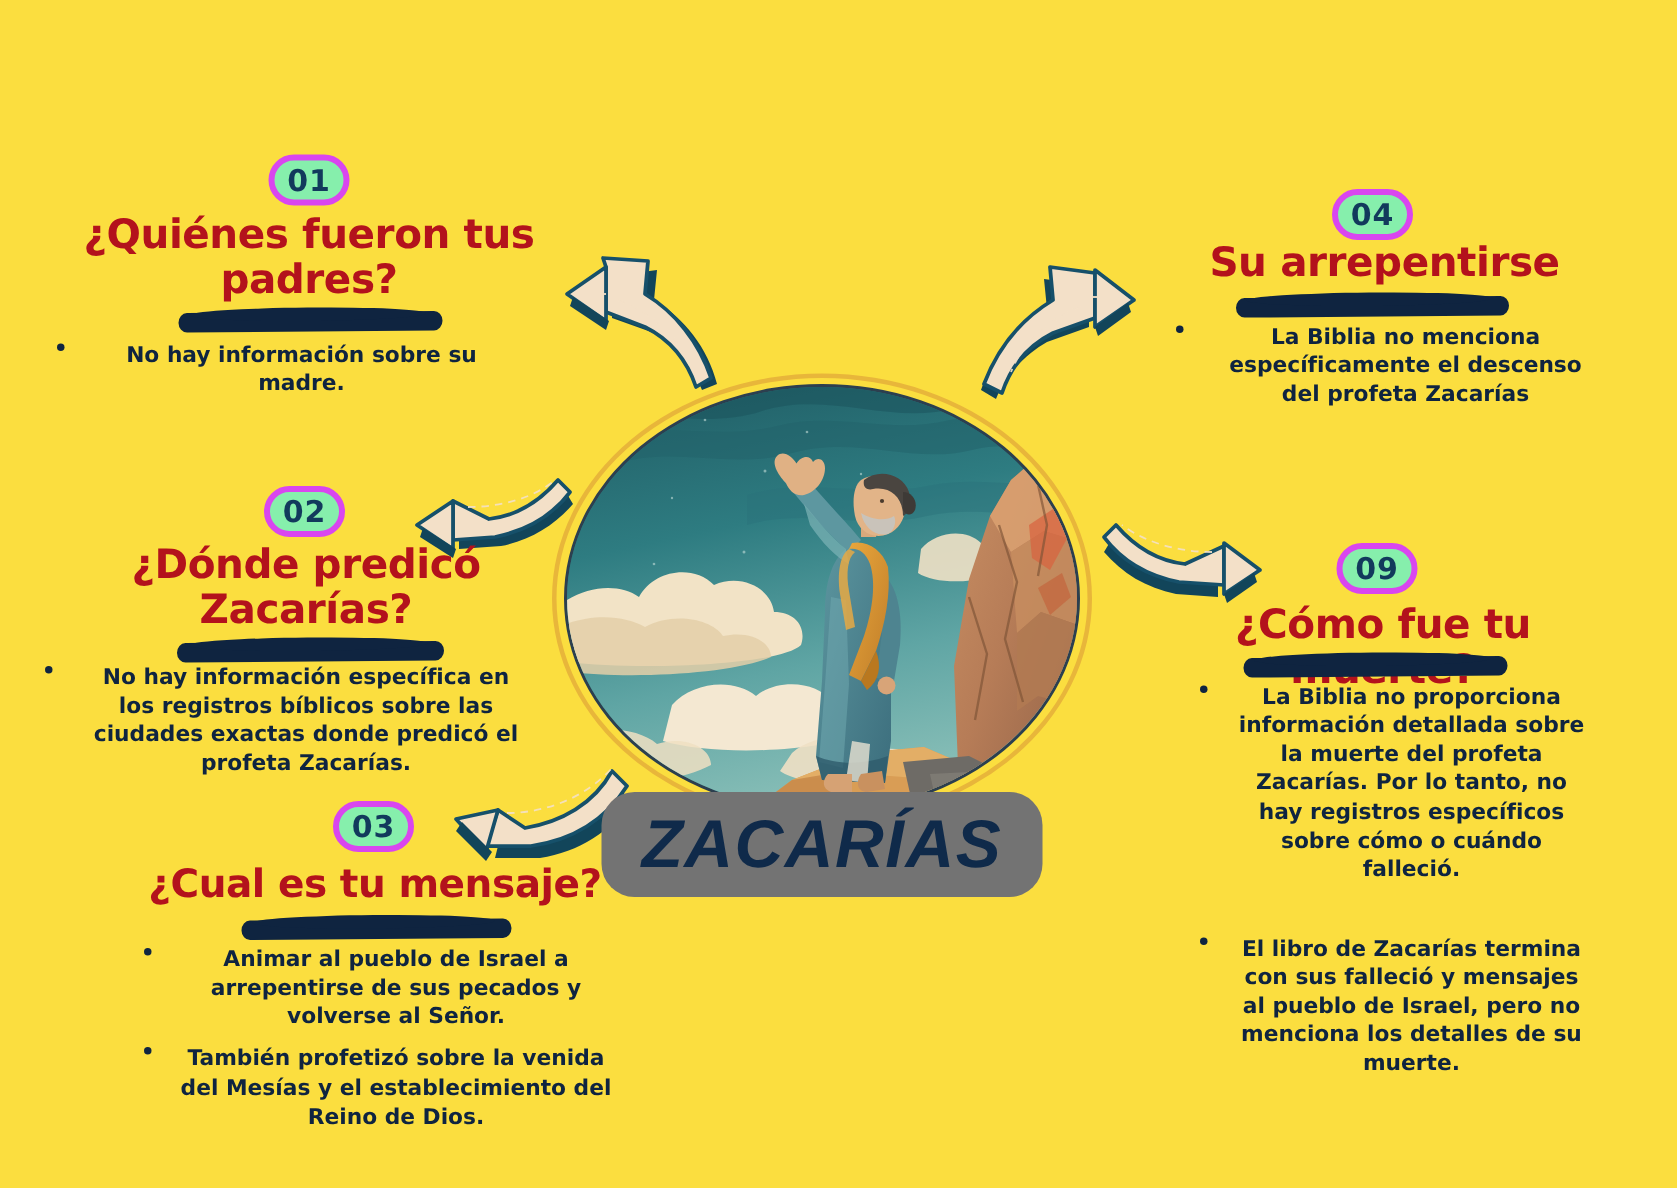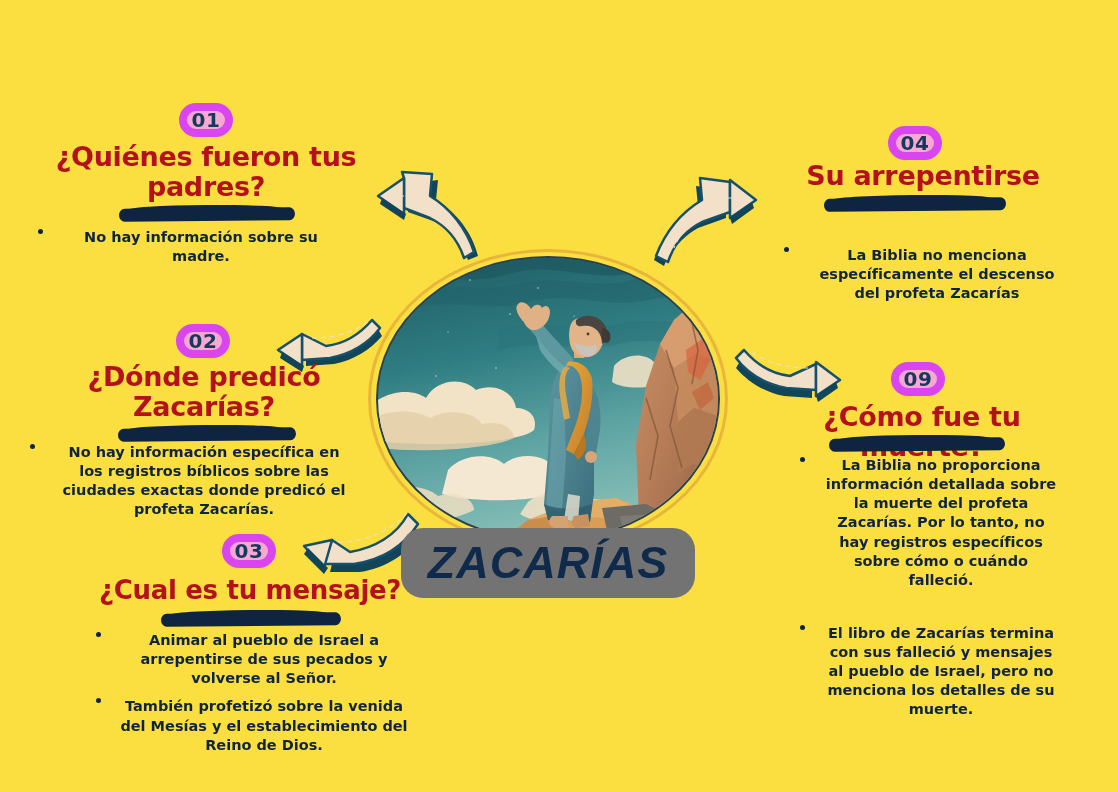--- a/index.html
+++ b/index.html
@@ -10,23 +10,23 @@
     font-family:"Liberation Sans", sans-serif;
     overflow:hidden;
     position:relative;
   }
   .canvas{position:relative;width:1118px;height:792px;overflow:hidden;background:#FBDE3F;}
 
   
   .badge{
     position:absolute;
     width:54px;height:34px;
-    border:8px solid #d946ef;
+    border:4px solid #d946ef;
     border-radius:18px;
-    background:#f9a8d4;
+    background:#86efac;
     display:flex;align-items:center;justify-content:center;
     font-family:"DejaVu Sans", sans-serif;
     font-weight:700;
     font-size:20px;
     color:#123A5C;
     letter-spacing:0.5px;
     box-sizing:border-box;
     z-index:6;
   }
 
@@ -359,21 +359,21 @@
       <span class="dot"></span>
       <span>También profetizó sobre la venida del Mesías y el establecimiento del Reino de Dios.</span>
     </li>
   </ul>
 
   <div class="badge" style="left:888px;top:126px;">
     <span>04</span>
   </div>
   <div class="heading" style="left:778px;top:161px;width:290px;">Su arrepentirse</div>
   <div class="underline" style="left:824px;top:198px;width:182px;"></div>
-  <ul class="bullets" style="left:806px;top:216px;width:262px;margin-top:30px;">
+  <ul class="bullets" style="left:806px;top:216px;width:262px;">
     <li>
       <span class="dot"></span>
       <span>La Biblia no menciona específicamente el descenso del profeta Zacarías</span>
     </li>
   </ul>
 
   <div class="badge" style="left:891px;top:362px;">
     <span>09</span>
   </div>
   <div class="heading" style="left:762px;top:402px;width:320px;">¿Cómo fue tu muerte?</div>

